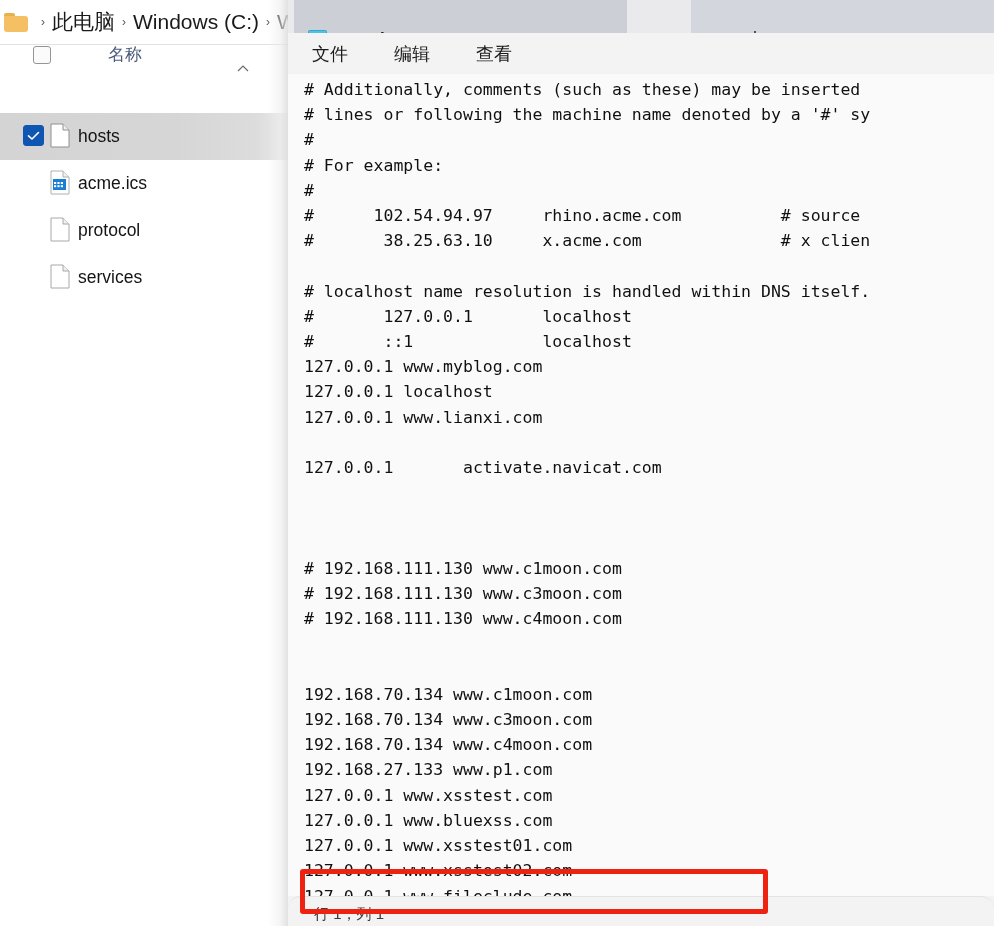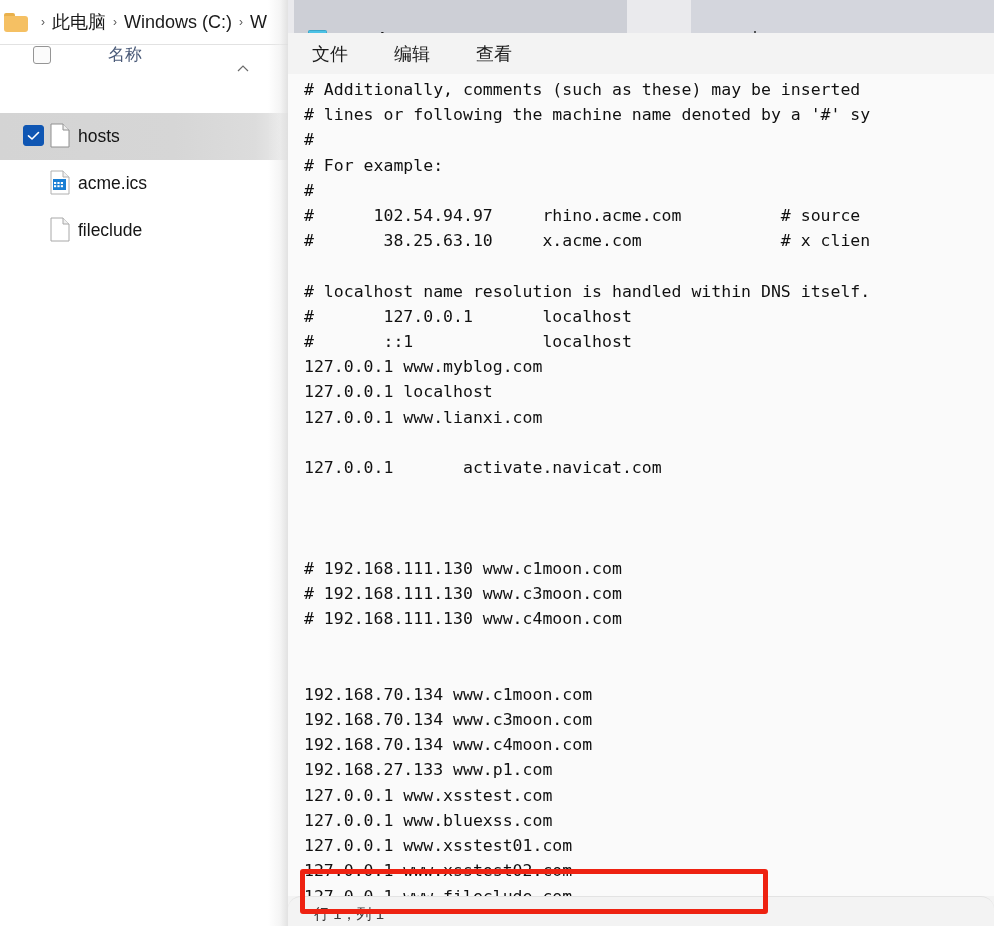--- a/index.html
+++ b/index.html
@@ -48,21 +48,21 @@
     border-radius: 2px 2px 0 0;
   }
   .folder-icon .body {
     position: absolute;
     left: 0; top: 3px;
     width: 24px; height: 16px;
     background: #f5c063;
     border-radius: 1px 3px 3px 3px;
   }
   .crumb {
-    font-size: 18px;
+    font-size: 21px;
     color: #1a1a1a;
     white-space: nowrap;
     letter-spacing: 0px;
   }
   .crumb-sep {
     font-size: 12px;
     color: #5a5a5a;
     margin: 0 7px;
     white-space: nowrap;
   }
@@ -331,23 +331,32 @@
 
 
 
     <div class="file-row">
       <span class="doc-icon" style="left:50px;">
         <svg width="20" height="25" viewBox="0 0 20 25">
             <path d="M1 1 h12 l6 6 v17 h-18 Z" fill="#ffffff" stroke="#a8a8a8" stroke-width="1"></path>
             <path d="M13 1 v6 h6" fill="#f0f0f0" stroke="#a8a8a8" stroke-width="1"></path>
           </svg>
       </span>
-      <span class="file-label" style="left:78px;">fileclude</span>
+      <span class="file-label" style="left:78px;">protocol</span>
     </div>
 
+    <div class="file-row">
+      <span class="doc-icon" style="left:50px;">
+        <svg width="20" height="25" viewBox="0 0 20 25">
+            <path d="M1 1 h12 l6 6 v17 h-18 Z" fill="#ffffff" stroke="#a8a8a8" stroke-width="1"></path>
+            <path d="M13 1 v6 h6" fill="#f0f0f0" stroke="#a8a8a8" stroke-width="1"></path>
+          </svg>
+      </span>
+      <span class="file-label" style="left:78px;">services</span>
+    </div>
 
   </div>
 
   <div id="explorer-edge"></div>
 </div>
 
 <div id="notepad">
 
   <div id="notepad-tabstrip">
     <div id="tab-new"></div>

